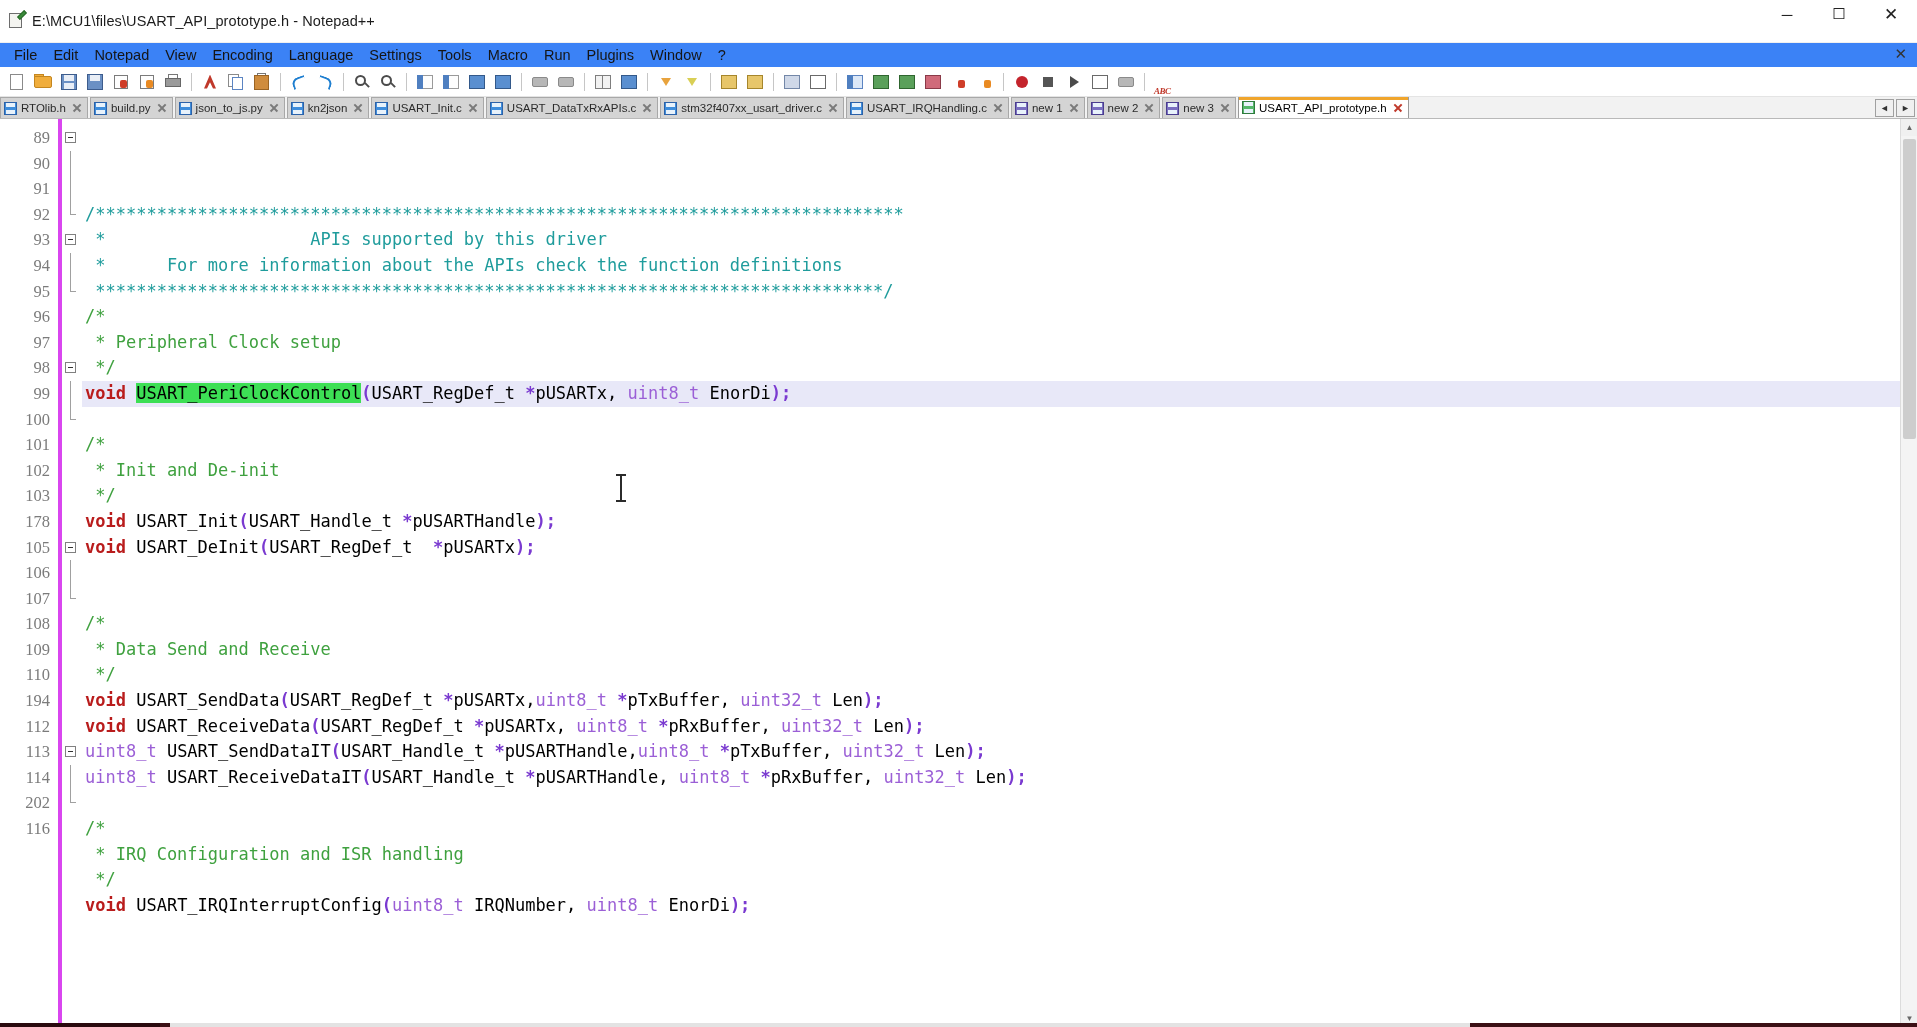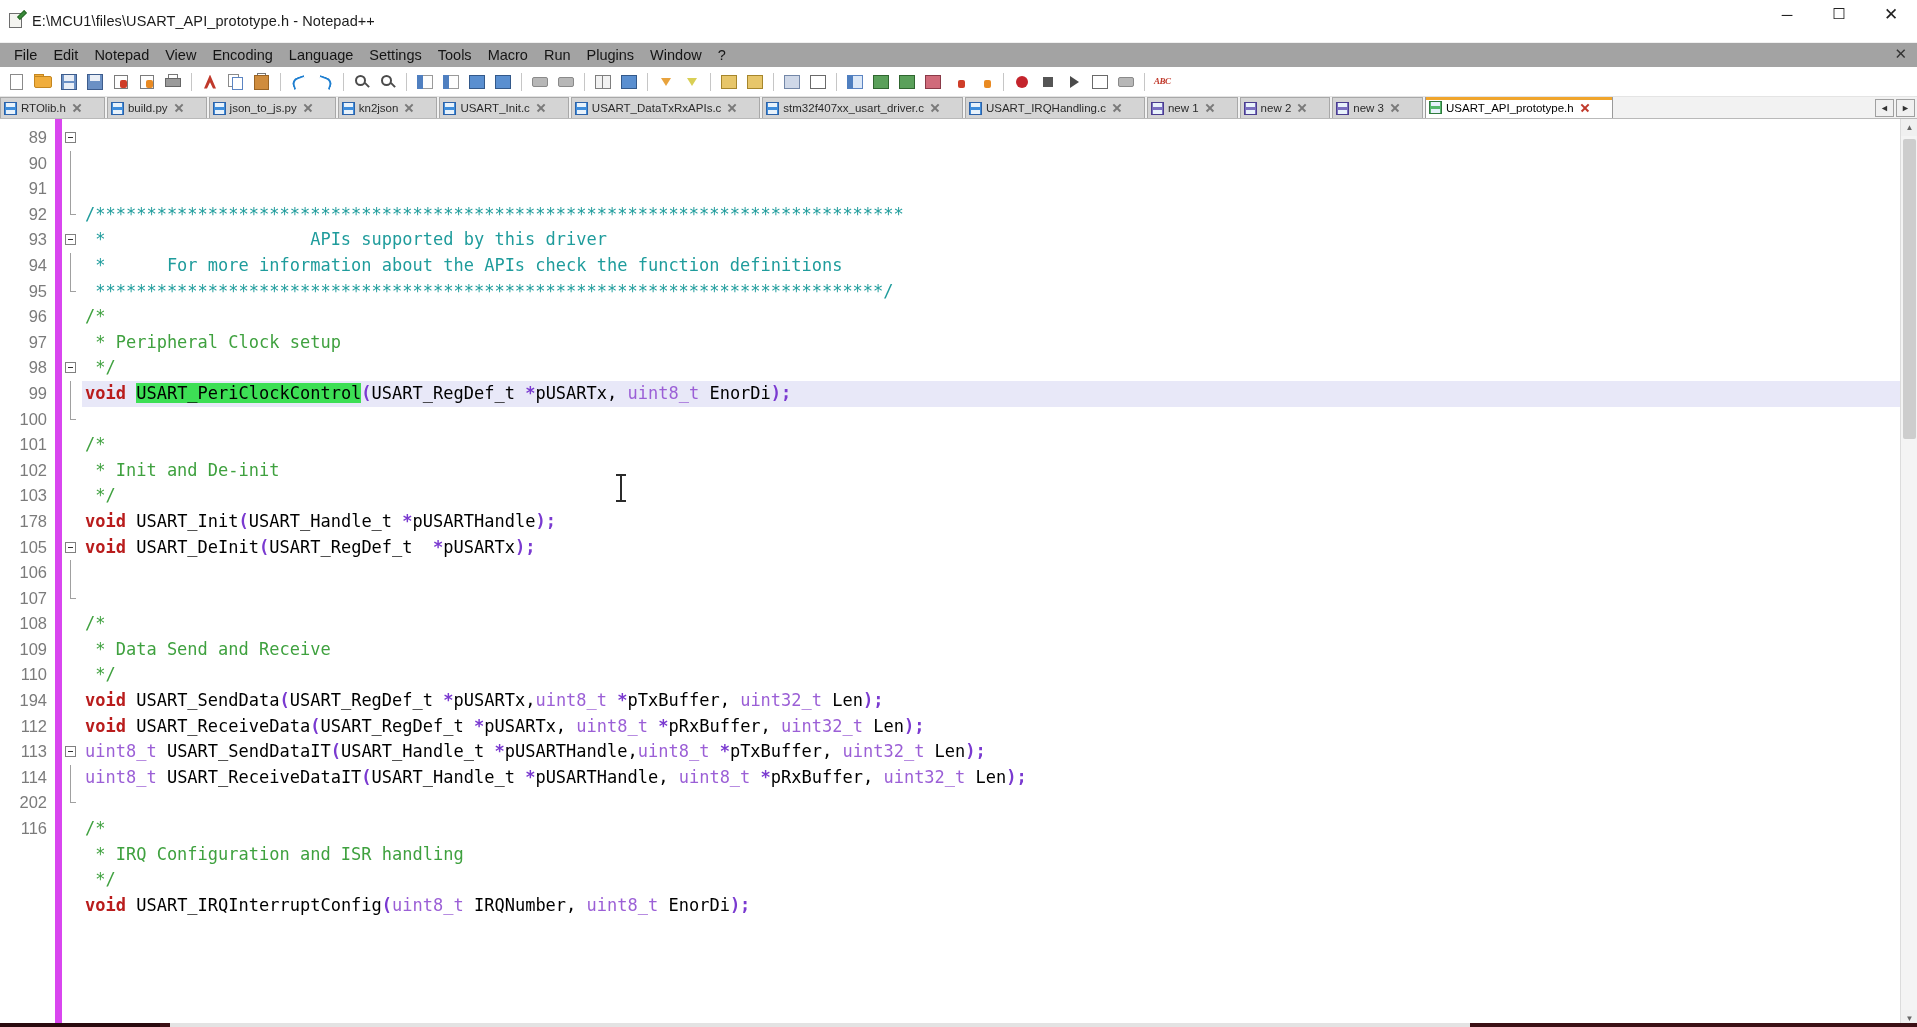--- a/index.html
+++ b/index.html
@@ -56,21 +56,21 @@
     font-size: 15px; color: #222;
     user-select: none;
   }
   .win-btn.close { color: #222; font-size: 17px; }
 
   
   .menubar {
     height: 24px;
     display: flex;
     align-items: center;
-    background: #a3a3a3;
+    background: #3b82f6;
     padding-left: 6px;
     position: relative;
   }
   .menu-item {
     font-size: 14.5px;
     color: #151515;
     padding: 2px 8px;
     white-space: nowrap;
     cursor: default;
   }
@@ -128,21 +128,21 @@
   .sh-glass-h { left:13px; top:13px; width:6px; height:2px; background:#4b4b4b; transform:rotate(45deg); }
   .sh-book { left:3px; top:4px; width:16px; height:14px; background:#f2f2f2; border:1px solid #7e7e7e;}
   .sh-book2 { left:10px; top:4px; width:1px; height:14px; background:#7e7e7e;}
   .sh-blue { left:3px; top:4px; width:16px; height:14px; background:#5a8fd0; border:1px solid #33598a;}
   .sh-green { left:3px; top:4px; width:16px; height:14px; background:#5aa05a; border:1px solid #2f662f;}
   .sh-pink { left:3px; top:4px; width:16px; height:14px; background:#d06a7a; border:1px solid #8a3a48;}
   .sh-rec { left:5px; top:5px; width:12px; height:12px; border-radius:50%; background:#c4242c;}
   .sh-stop { left:6px; top:6px; width:10px; height:10px; background:#555;}
   .sh-play { left:7px; top:5px; width:0; height:0; border-left:9px solid #4a4a4a; border-top:6px solid transparent; border-bottom:6px solid transparent;}
   .sh-frame { left:3px; top:4px; width:16px; height:14px; border:1px solid #6a6a6a; background:#fff;}
-  .sh-abc { left:2px; top:5px; font-size:9px; color:#c0392b; font-family:"Liberation Serif",serif; font-weight:bold; letter-spacing:-0.5px;}
+  .sh-abc { left:2px; top:15px; font-size:9px; color:#c0392b; font-family:"Liberation Serif",serif; font-weight:bold; letter-spacing:-0.5px;}
   .sh-tag { left:3px; top:4px; width:16px; height:14px; background:#e7c66a; border:1px solid #a6862c;}
   .sh-mag { left:3px; top:4px; width:16px; height:14px; background:#cfd8e8; border:1px solid #7387a8;}
   .sh-white { left:3px; top:4px; width:16px; height:14px; background:#fdfdfd; border:1px solid #9a9a9a;}
   .sh-gray { left:3px; top:6px; width:16px; height:10px; background:#b7b7b7; border:1px solid #8a8a8a; border-radius:2px;}
   .sh-arrowdn { left:6px; top:7px; width:0;height:0;border-left:5px solid transparent;border-right:5px solid transparent;border-top:8px solid #e8a33d;}
   .sh-arrowdn2 { left:6px; top:7px; width:0;height:0;border-left:5px solid transparent;border-right:5px solid transparent;border-top:8px solid #d9cf55;}
   .sh-split { left:3px; top:4px; width:16px; height:14px; background:#dce8f7; border:1px solid #5b84c2;}
   .sh-splitl { left:3px; top:4px; width:6px; height:14px; background:#4f7fc0;}
 
   
@@ -156,21 +156,21 @@
     overflow: hidden;
   }
   .tab {
     height: 21px;
     display: flex;
     align-items: center;
     background: #d4d4d4;
     border: 1px solid #a8a8a8;
     border-bottom: none;
     margin-right: 2px;
-    padding: 0 21px 0 3px;
+    padding: 0 4px 0 3px;
     font-size: 11.5px;
     color: #2b2b2b;
     white-space: nowrap;
     position: relative;
     flex: 0 0 auto;
   }
   .tab.active {
     background: #ffffff;
     border-color: #9a9a9a;
     color: #000;
@@ -231,24 +231,24 @@
     position: relative;
     height: 908px;
     display: flex;
     background: #ffffff;
     overflow: hidden;
   }
   .gutter {
     width: 62px;
     flex: 0 0 auto;
     background: #ffffff;
-    border-right: 7px solid #d946ef;
+    border-right: 4px solid #d946ef;
     padding-top: 6px;
     text-align: right;
-    font-family: Liberation Sans, sans-serif;
+    font-family: Liberation Serif, serif;
     font-size: 16.5px;
     color: #7b7b7b;
     user-select: none;
   }
   .gutter div { height: 25.6px; line-height: 25.6px; padding-right: 8px; }
   .foldcol {
     width: 20px;
     flex: 0 0 auto;
     background: #ffffff;
     padding-top: 6px;

